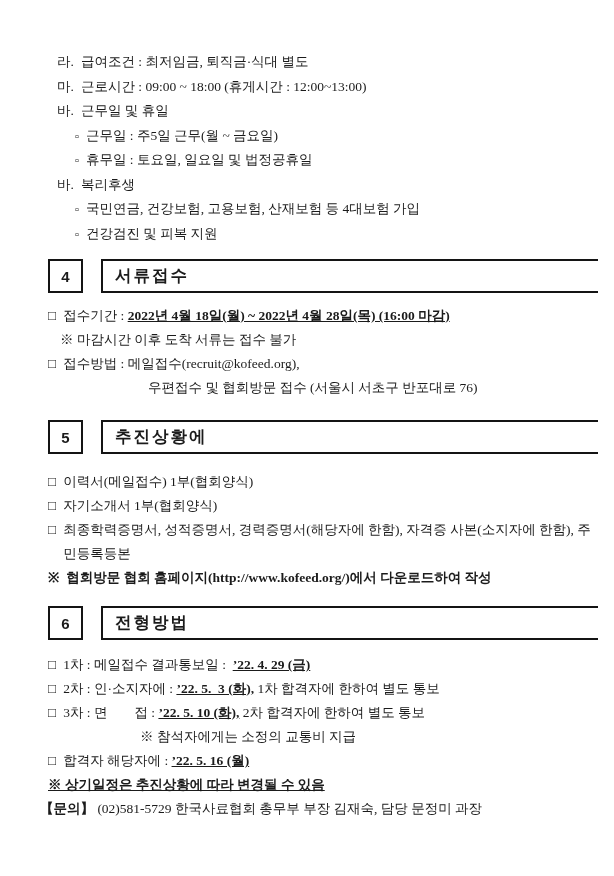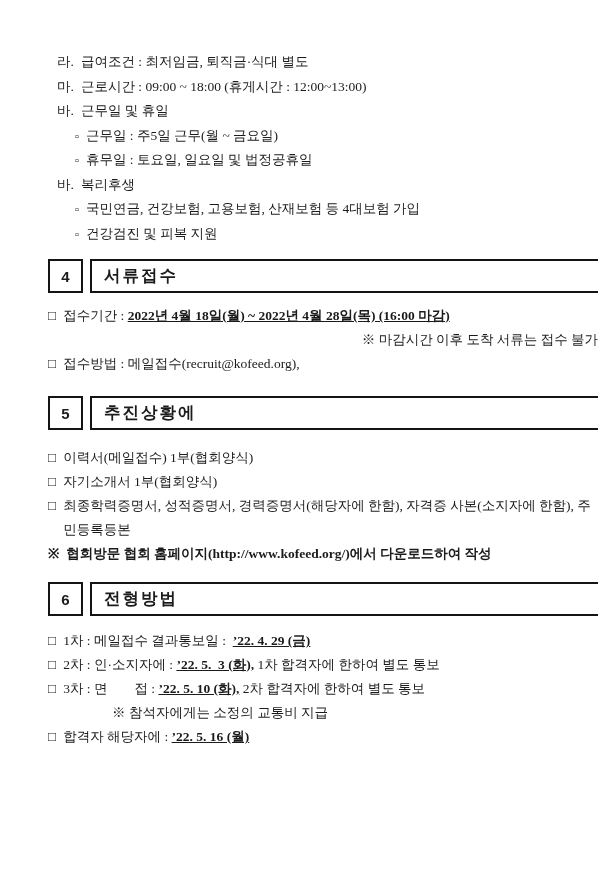--- a/index.html
+++ b/index.html
@@ -23,39 +23,39 @@
 
   .section-header { display: flex; align-items: stretch; height: 34px; }
   .num-box {
     width: 35px; flex: 0 0 auto;
     border: 2px solid #141414;
     display: flex; align-items: center; justify-content: center;
     font-family: "Liberation Sans", "DejaVu Sans", sans-serif;
     font-weight: 700; font-size: 15px;
   }
   .title-bar {
-    flex: 1 1 auto; margin-left: 7px;
+    flex: 1 1 auto; margin-left: 18px;
     border: 2px solid #141414; border-right: none;
     display: flex; align-items: center;
     padding-left: 12px;
     font-family: "Liberation Sans", "DejaVu Sans", sans-serif;
     font-weight: 700; font-size: 16.5px; letter-spacing: 2px;
   }
   .sec-header-4 { margin-top: 13px; }
   .sec-header-5 { margin-top: 20px; }
   .sec-header-6 { margin-top: 16px; }
   .sec-body-4 { margin-top: 11px; }
   .sec-body-5 { margin-top: 16px; }
   .sec-body-6 { margin-top: 13px; }
 
   .em { font-weight: 700; text-decoration: underline; margin-top: 32px; }
   .bold { font-weight: 700; }
-  .note-indent { margin-left: 12px; text-align: right; }
+  .note-indent { margin-left: 12px; }
   .cont-indent { margin-left: 100px; }
-  .deep-indent { margin-left: 64px; }
+  .deep-indent { margin-left: 92px; }
   .caution { font-weight: 700; text-decoration: underline; }
   .contact-row { margin-left: -8px; }
 </style>
 </head>
 <body>
 
 <div class="page">
 
   <div class="intro">
     <div class="row">
@@ -101,20 +101,23 @@
       <span class="marker">□</span>
       <span class="text"><span>접수기간 : </span><span class="em">2022년 4월 18일(월) ~ 2022년 4월 28일(목) (16:00 마감)</span></span>
     </div>
     <div class="row note-indent">
       <span class="text">※ 마감시간 이후 도착 서류는 접수 불가</span>
     </div>
     <div class="row">
       <span class="marker">□</span>
       <span class="text"><span>접수방법 : </span><span>메일접수(recruit@kofeed.org),</span></span>
     </div>
+    <div class="row cont-indent">
+      <span class="text">우편접수 및 협회방문 접수 (서울시 서초구 반포대로 76)</span>
+    </div>
   </div>
 
   <div class="section-header sec-header-5">
     <div class="num-box">5</div>
     <div class="title-bar">추진상황에</div>
   </div>
   <div class="sec-body-5">
     <div class="row">
       <span class="marker">□</span>
       <span class="text">이력서(메일접수) 1부(협회양식)</span>
@@ -150,15 +153,21 @@
       <span class="marker">□</span>
       <span class="text"><span>3차 : 면        접 : </span><span class="em">’22. 5. 10 (화),</span><span> 2차 합격자에 한하여 별도 통보</span></span>
     </div>
     <div class="row deep-indent">
       <span class="text">※ 참석자에게는 소정의 교통비 지급</span>
     </div>
     <div class="row">
       <span class="marker">□</span>
       <span class="text"><span>합격자 해당자에 : </span><span class="em">’22. 5. 16 (월)</span></span>
     </div>
+    <div class="row">
+      <span class="text caution">※ 상기일정은 추진상황에 따라 변경될 수 있음</span>
+    </div>
+    <div class="row contact-row">
+      <span class="text"><span class="bold">【문의】</span><span> (02)581-5729 한국사료협회 총무부 부장 김재숙, 담당 문정미 과장</span></span>
+    </div>
   </div>
 
 </div>
 
 </body></html>

